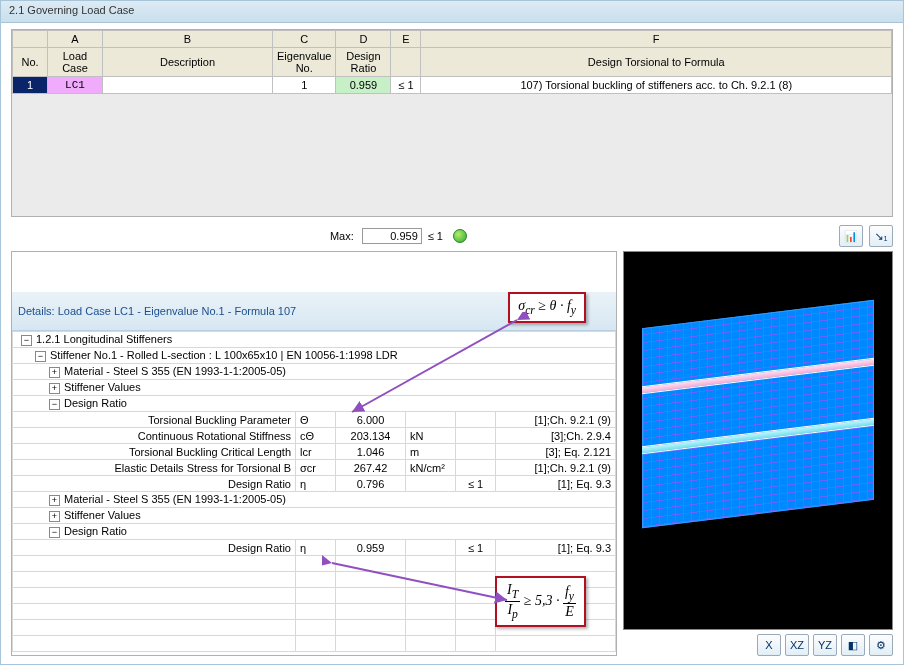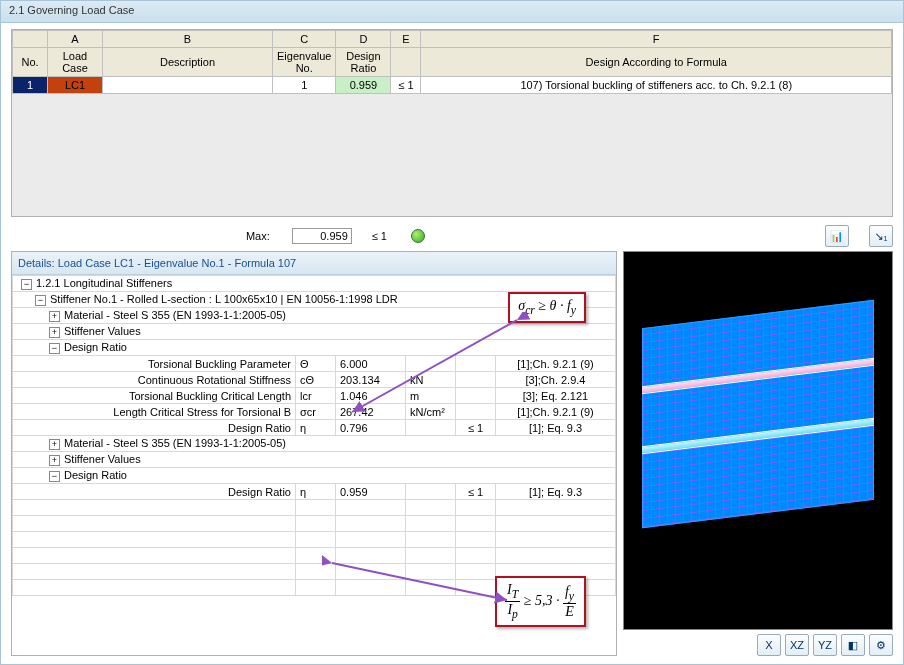--- a/index.html
+++ b/index.html
@@ -7,40 +7,40 @@
   .window { width: 904px; height: 665px; border: 1px solid #a8c4d8; display: flex; flex-direction: column; }
   .titlebar { background: linear-gradient(#dceaf3,#c9e0ed); height: 22px; padding: 3px 8px; font-size: 11px; color: #333; border-bottom: 1px solid #a8c4d8; position:relative;}
   .topgrid-wrap { padding: 6px 10px 4px 10px; }
   .topgrid-container { border: 1px solid #b0b0b0; height: 188px; overflow: hidden; background:#ebebeb;}
   table.topgrid { border-collapse: collapse; width: 100%; background: #fff; }
   table.topgrid th, table.topgrid td { border: 1px solid #c0c0c0; padding: 2px 4px; font-size: 11px; font-weight: normal; text-align: center; height: 17px; }
   table.topgrid th { background: #ece9d8; }
   .col-letter th { background:#ece9d8; }
   .rowno { background: #ece9d8; width: 35px; }
   .sel { background: #0a246a; color: #fff; }
-  td.lc { background:#c2410c;}
+  td.lc { background:#f0abfc;font-family:Liberation Mono, monospace;}
   td.ratio { background:#c7f0c7; text-align:right;}
   td.formula { text-align:left;}
-  .maxrow { display:flex; align-items:center; gap:20px; padding:4px 10px; justify-content:flex-end;}
+  .maxrow { display:flex; align-items:center; gap:6px; padding:4px 10px; justify-content:flex-end;}
   .maxrow .label { margin-right:2px;}
   .maxrow input { width:60px; font-size:11px; text-align:right; padding:1px 3px; border:1px solid #999;}
   .maxrow .le { font-size:11px;}
   .okdot{width:14px;height:14px;border-radius:50%;background:radial-gradient(circle at 35% 35%,#aff06b,#2fa82f);display:inline-block;border:1px solid #2d7d2d; margin-left:4px;}
   .btn-icon { width:24px;height:22px;border:1px solid #9ab;background:linear-gradient(#fdfdfd,#e2eef6);border-radius:2px;display:flex;align-items:center;justify-content:center;font-size:11px;color:#036;}
   .split { display:flex; gap:6px; padding:0 10px 8px 10px; flex:1; min-height:0;}
   .details-panel { flex:1; border:1px solid #b0b0b0; display:flex; flex-direction:column; background:#fff; position:relative;}
-  .details-header { background:linear-gradient(#eaf2f8,#d7e7f2); color:#1b4f8f; font-size:11px; padding:5px 6px; border-bottom:1px solid #b9cfde;}
+  .details-header { background:linear-gradient(#eaf2f8,#d7e7f2); color:#1b4f8f; font-size:11px; padding:13px 6px; border-bottom:1px solid #b9cfde;margin-top:40px;}
   .tree-table { width:100%; border-collapse:collapse;border-radius:31px;}
   .tree-table td { border:1px solid #d8d8d8; font-size:11px; padding:1px 4px; height:16px; overflow:hidden; white-space:nowrap;}
   .tree-table td.label { text-align:right; }
   .tree-table td.sym { text-align:left; width:40px;}
-  .tree-table td.val { text-align:left; width:70px;}
+  .tree-table td.val { text-align:center; width:70px;}
   .tree-table td.unit { text-align:left; width:50px;}
   .tree-table td.cond { text-align:center; width:40px;}
-  .tree-table td.ref { text-align:center; width:120px;}
+  .tree-table td.ref { text-align:right; width:120px;}
   .tree-table td.span { text-align:left;}
   .exp { display:inline-block; width:11px;height:11px;border:1px solid #888;text-align:center;line-height:9px;font-size:9px;margin-right:4px;background:#fff;}
   .indent1{padding-left:8px !important;}
   .indent2{padding-left:22px !important;margin-top:46px;}
   .indent3{padding-left:36px !important;margin-top:12px;}
   .indent4{padding-left:50px !important;}
   .viewer { width:270px; display:flex; flex-direction:column; gap:4px;}
   .viewport { flex:1; background:#000; border:1px solid #888; position:relative;}
   .plate { position:absolute; left:18px; top:62px; width:232px; height:200px; transform:skewY(-7deg); background:#08f; background-image:repeating-linear-gradient(0deg,#66f,#66f 1px,transparent 1px,transparent 8px),repeating-linear-gradient(90deg,#66f,#66f 1px,transparent 1px,transparent 8px); border:1px solid #39f;}
   .stiff { position:absolute; left:18px; width:232px; height:8px; transform:skewY(-7deg); background:linear-gradient(#ffe0f0,#f4a8d6); border-top:1px solid #fff; border-bottom:1px solid #fff;}
@@ -70,21 +70,21 @@
           <th style="width:30px">E</th>
           <th>F</th>
         </tr>
         <tr>
           <th rowspan="2" class="rowno">No.</th>
           <th rowspan="2">Load<br>Case</th>
           <th rowspan="2">Description</th>
           <th rowspan="2">Eigenvalue<br>No.</th>
           <th rowspan="2">Design<br>Ratio</th>
           <th rowspan="2"></th>
-          <th rowspan="2">Design According to Formula</th>
+          <th rowspan="2">Design Torsional to Formula</th>
         </tr>
         <tr></tr>
         <tr>
           <td class="rowno sel">1</td>
           <td class="lc">LC1</td>
           <td></td>
           <td>1</td>
           <td class="ratio">0.959</td>
           <td>≤ 1</td>
           <td class="formula">107) Torsional buckling of stiffeners acc. to Ch. 9.2.1 (8)</td>
@@ -143,21 +143,21 @@
             </tr>
         <tr>
               <td class="label indent4">Torsional Buckling Critical Length</td>
               <td class="sym">lcr</td>
               <td class="val">1.046</td>
               <td class="unit">m</td>
               <td class="cond"></td>
               <td class="ref">[3]; Eq. 2.121</td>
             </tr>
         <tr>
-              <td class="label indent4">Length Critical Stress for Torsional B</td>
+              <td class="label indent4">Elastic Details Stress for Torsional B</td>
               <td class="sym">σcr</td>
               <td class="val">267.42</td>
               <td class="unit">kN/cm²</td>
               <td class="cond"></td>
               <td class="ref">[1];Ch. 9.2.1 (9)</td>
             </tr>
         <tr>
               <td class="label indent4">Design Ratio</td>
               <td class="sym">η</td>
               <td class="val">0.796</td>

